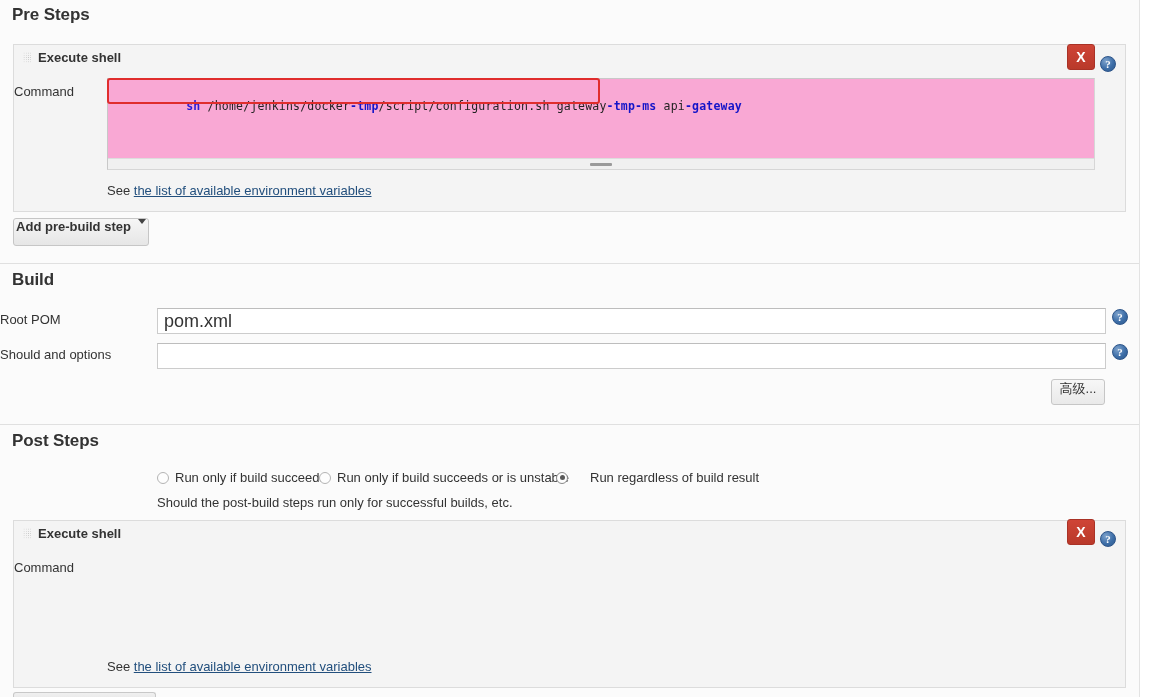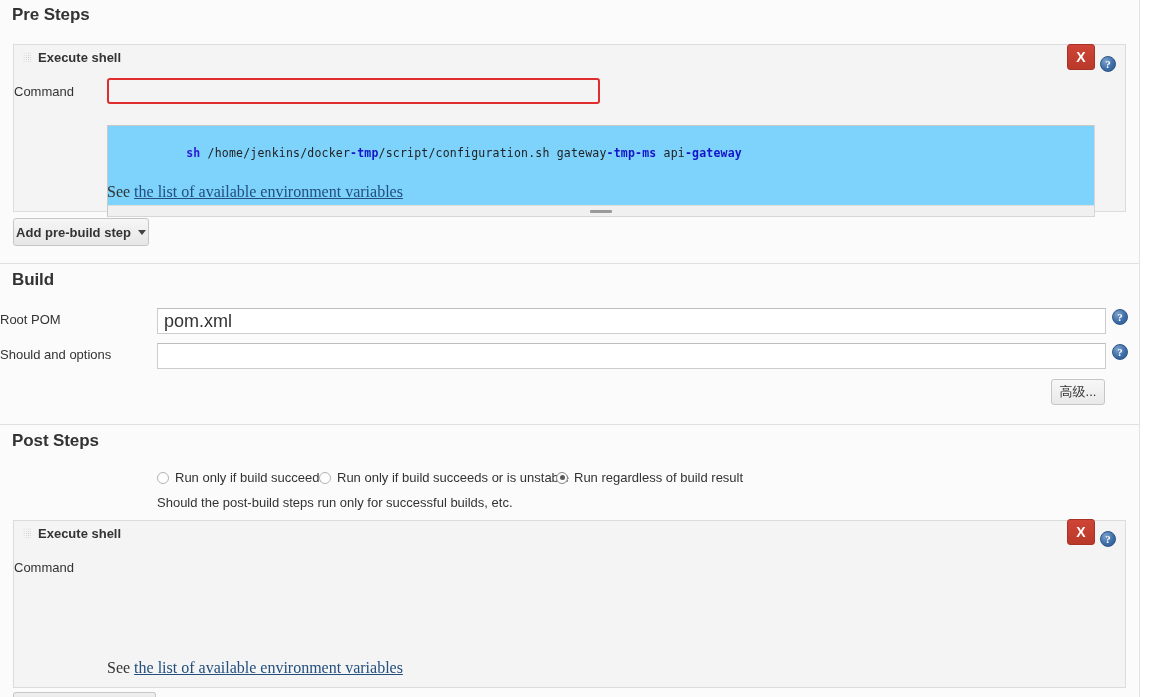--- a/index.html
+++ b/index.html
@@ -68,26 +68,25 @@
     position: absolute;
     font-size: 13px;
     color: #333333;
   }
 
   
   .cmd-wrap { position: absolute; }
   .cmd-area {
     position: absolute;
     left: 0; top: 0;
-    background: #7dd3fc;
+    background: #f9a8d4;
     border: 1px solid #c8c8c8;
     border-right-color: #d6d6d6;
     border-bottom-color: #d6d6d6;
     overflow: hidden;
-    margin-top: 47px;
   }
   .cmd-text {
     position: absolute;
     left: 7px; top: 5px;
     font-family: "DejaVu Sans Mono", monospace;
     font-size: 11.5px;
     line-height: 15px;
     white-space: pre;
     letter-spacing: .2px;
   }
@@ -111,31 +110,31 @@
   
   .annot-box {
     position: absolute;
     border: 2px solid #e02d2d;
     border-radius: 3px;
     background: transparent;
     pointer-events: none;
   }
 
   
-  .see-row { position: absolute; font-size: 16px; color: #333333; font-family: Liberation Serif, serif; }
+  .see-row { position: absolute; font-size: 13px; color: #333333; }
   .see-row a {
     color: #224f7d;
     text-decoration: underline;
   }
 
   
   .btn {
     position: absolute;
     display: inline-flex;
-    align-items: center;
+    align-items: flex-start;
     justify-content: center;
     font-family: "Liberation Sans", sans-serif;
     font-size: 13px;
     font-weight: bold;
     color: #333333;
     background: linear-gradient(#f6f6f6, #e6e6e6);
     border: 1px solid #c6c6c6;
     border-radius: 3px;
     white-space: nowrap;
     cursor: pointer;
@@ -315,21 +314,21 @@
 
   <div class="radio-row" style="left:157px; top:470px; width:900px; height:18px;">
     <label class="radio-item" style="left:0px; top:0px;">
       <span class="radio-dot"></span>
       <span>Run only if build succeeds</span>
     </label>
     <label class="radio-item" style="left:162px; top:0px;">
       <span class="radio-dot"></span>
       <span>Run only if build succeeds or is unstable</span>
     </label>
-    <label class="radio-item" style="left:399px; top:0px;">
+    <label class="radio-item" style="left:399px; top:0px;gap:16px;">
       <span class="radio-dot on"></span>
       <span>Run regardless of build result</span>
     </label>
   </div>
 
   <div class="help-text" style="left:157px; top:495px;">Should the post-build steps run only for successful builds, etc.</div>
 
   <div class="shell-block" style="left:13px; top:520px; width:1113px; height:168px;">
 
     <div class="grip" style="left:9px; top:7px;"></div>

